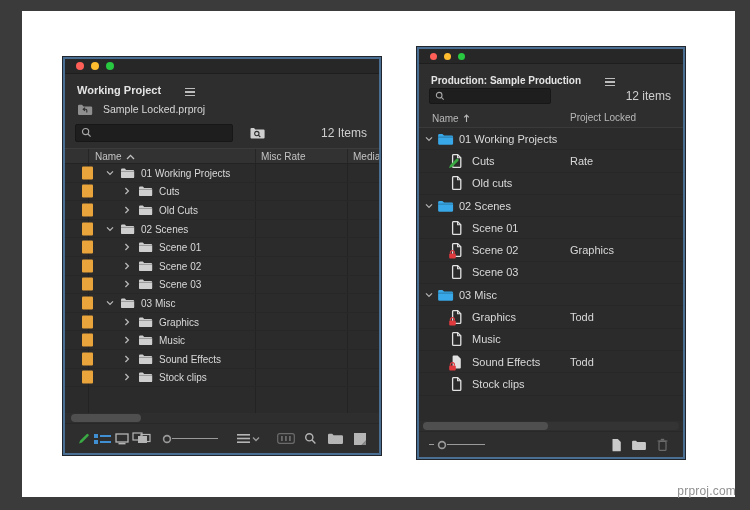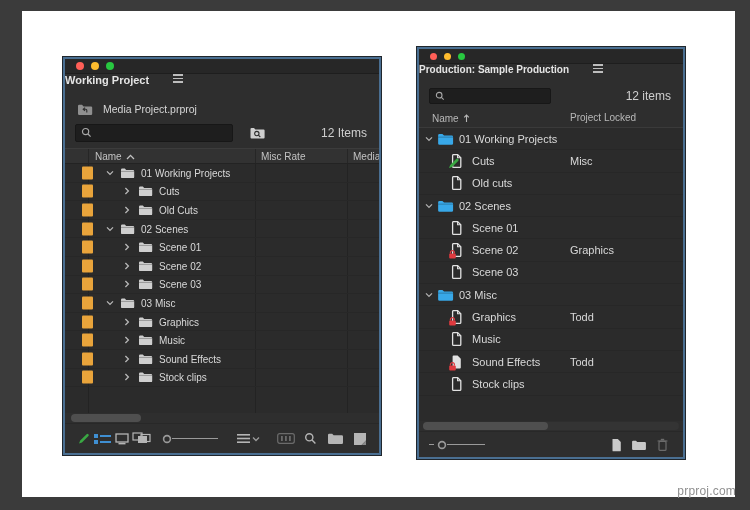--- a/index.html
+++ b/index.html
@@ -12,21 +12,21 @@
 
   
   .win { position:absolute; background:#2e2e2e; border:2px solid #4a6f92; box-shadow:0 0 0 1px #20262c;
     display:flex; flex-direction:column; overflow:hidden; }
   #win-left  { left:63px;  top:57px; width:318px; height:398px; }
   #win-right { left:417px; top:47px; width:268px; height:412px; }
   .titlebar { flex:0 0 15px; background:#272727; border-bottom:1px solid #1e1e1e;
     display:flex; align-items:center; padding-left:11px; gap:7px; }
   .tl { width:8px; height:8px; border-radius:50%; }
   #win-right .tl { width:7px; height:7px; }
-  .tabrow { flex:0 0 22px; display:flex; align-items:flex-start; padding-left:0; gap:24px; }
+  .tabrow { flex:0 0 22px; display:flex; align-items:flex-end; padding-left:12px; gap:24px; }
   .tab-title { font-size:11px; font-weight:bold; color:#e4e4e4; }
   #win-right .tab-title { font-size:10px; }
   .menu-icon { display:flex; flex-direction:column; gap:2px; cursor:pointer; }
   .menu-icon i { display:block; width:10px; height:1.5px; background:#bdbdbd; }
 
   
   .prproj-row { flex:0 0 26px; display:flex; align-items:center; padding-left:12px; gap:10px; }
   .prproj-label { font-size:10.5px; color:#d6d6d6; }
   .search-row { flex:0 0 26px; display:flex; align-items:center; padding:0 10px 4px 10px; gap:8px; }
   .searchbox { height:18px; background:#1e1e1e; border:1px solid #171717; border-radius:2px;
@@ -87,21 +87,21 @@
           <i></i>
         </span>
     </div>
     <div class="prproj-row">
       <span class="iconbtn">
         <svg width="16" height="13" viewBox="0 0 16 13">
           <path d="M1 3 q0-1.2 1.2-1.2 L5 1.8 L6.6 3.4 L14 3.4 q1.2 0 1.2 1.2 V10.8 q0 1.2 -1.2 1.2 H2.2 Q1 12 1 10.8 Z" fill="#8f8f8f"></path>
           <path d="M9.8 9.5 V7.2 q0-1 -1-1 H6.6 M8 4.6 L6.2 6.2 L8 7.8" stroke="#2e2e2e" stroke-width="1.1" fill="none"></path>
         </svg>
       </span>
-      <span class="prproj-label">Media Project.prproj</span>
+      <span class="prproj-label">Sample Locked.prproj</span>
     </div>
     <div class="search-row">
       <div class="searchbox">
         <span>
           <svg width="11" height="11" viewBox="0 0 11 11">
               <circle cx="4.6" cy="4.6" r="3.1" fill="none" stroke="#a8a8a8" stroke-width="1.2"></circle>
               <line x1="7" y1="7" x2="9.6" y2="9.6" stroke="#a8a8a8" stroke-width="1.2"></line>
             </svg>
         </span>
         <input type="text" aria-label="search" value="" style="">
@@ -452,21 +452,21 @@
               <svg width="13" height="16" viewBox="0 0 13 16">
                 <path d="M2.6 1.6 H7.6 L10.8 4.8 V13.4 q0 1-1 1 H3.6 q-1 0-1-1 V2.6 q0-1 1-1 Z" fill="none" stroke="#e2e2e2" stroke-width="1.3"></path>
                 <path d="M7.6 1.6 V4.8 H10.8" fill="none" stroke="#e2e2e2" stroke-width="1.1"></path>
               </svg>
               <svg width="12" height="12" viewBox="0 0 12 12" style="position:absolute; left:-2px; bottom:0">
                 <path d="M1 11 L2.2 8 L8.2 2 q1-1 2 0 q1 1 0 2 L4.2 10 Z" fill="#3aa843"></path>
               </svg>
             </span>
           </span>
           <span class="abs" style="left:53px">Cuts</span>
-          <span class="lockname">Misc</span>
+          <span class="lockname">Rate</span>
         </div>
         <div class="row">
           <span class="abs" style="left:31px; position:absolute">
             <span style="position:relative; display:inline-flex">
               <svg width="13" height="16" viewBox="0 0 13 16">
                 <path d="M2.6 1.6 H7.6 L10.8 4.8 V13.4 q0 1-1 1 H3.6 q-1 0-1-1 V2.6 q0-1 1-1 Z" fill="none" stroke="#e2e2e2" stroke-width="1.3"></path>
                 <path d="M7.6 1.6 V4.8 H10.8" fill="none" stroke="#e2e2e2" stroke-width="1.1"></path>
               </svg>
             </span>
           </span>

